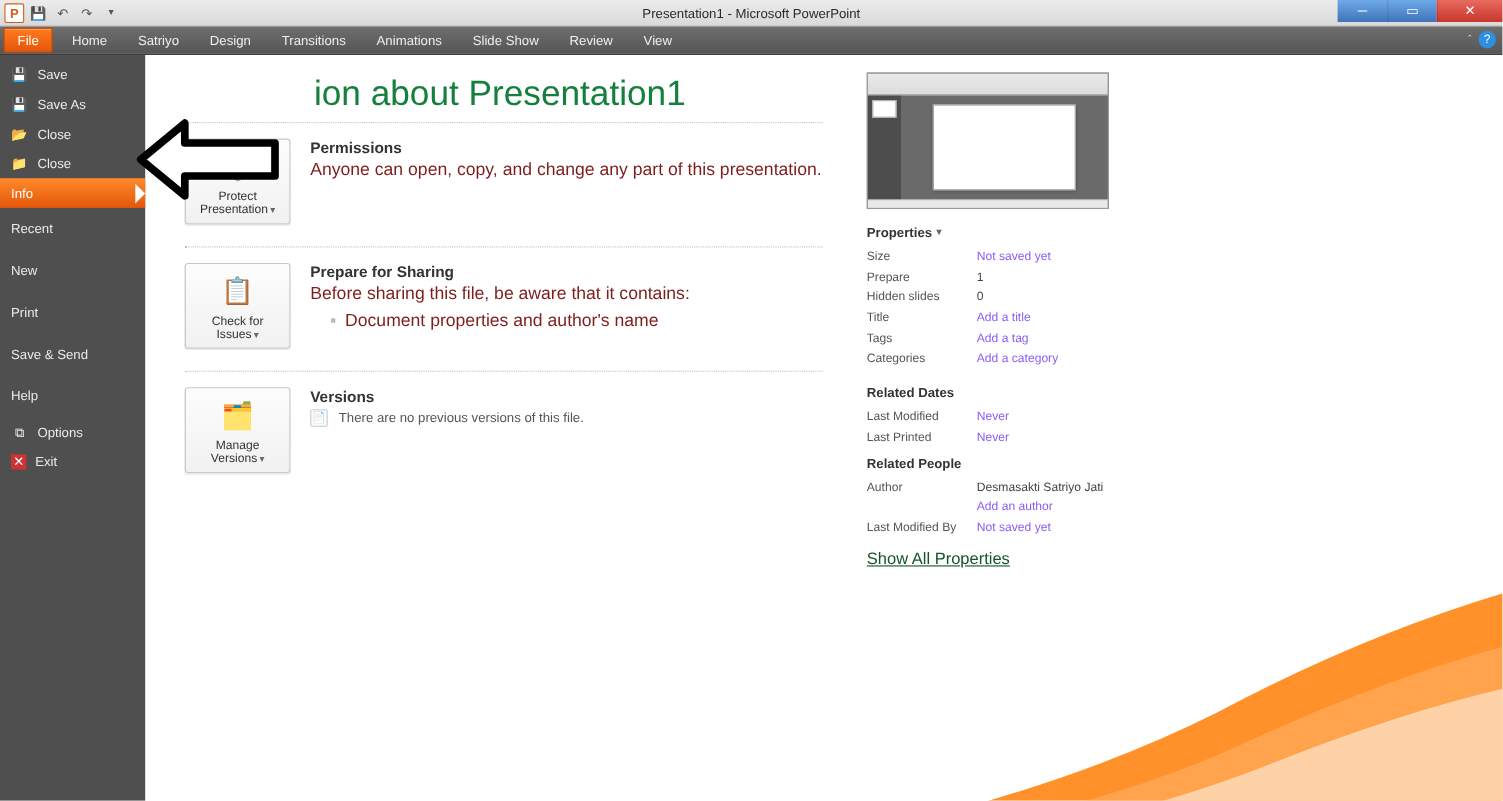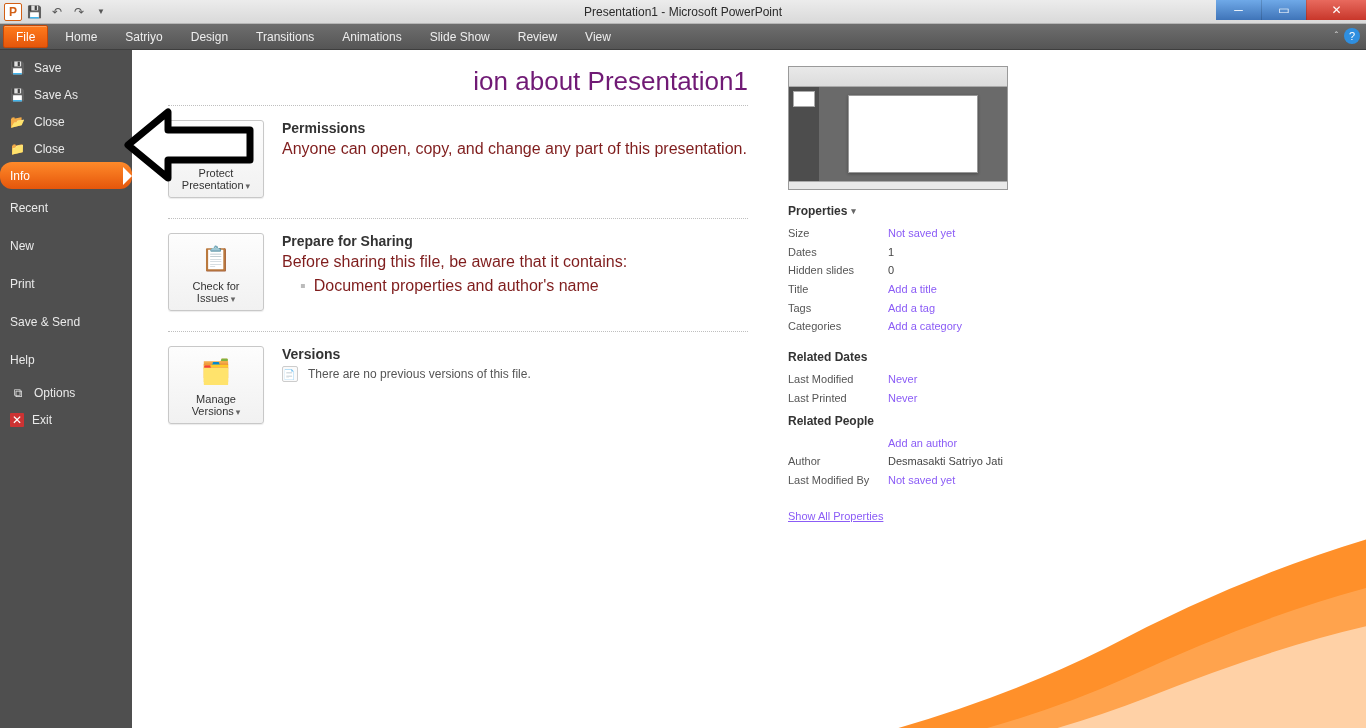--- a/index.html
+++ b/index.html
@@ -28,28 +28,28 @@
   
   .layout { display:flex; height:calc(728px - 24px - 26px); position:relative;}
   .swoosh { position:absolute; right:0; bottom:0; width:700px; height:250px; overflow:hidden; pointer-events:none;}
   .swoosh svg { position:absolute; right:-40px; bottom:-60px;}
 
   
   .sidebar { width:132px; background:#4f4f4f; color:#eaeaea; font-size:12px; display:flex; flex-direction:column; padding-top:4px;}
   .side-item { height:27px; display:flex; align-items:center; gap:8px; padding:0 10px; cursor:default;}
   .side-item.lg { height:38px;}
   .side-item .ico{ width:16px; height:16px; display:flex; align-items:center; justify-content:center; font-size:12px;}
-  .side-item.active { background:linear-gradient(#ff8a2a,#e5560b); color:#fff; position:relative;border-radius:12px;}
+  .side-item.active { background:linear-gradient(#ff8a2a,#e5560b); color:#fff; position:relative;}
   .side-item.active::after { content:""; position:absolute; right:-9px; top:50%; transform:translateY(-50%); border:9px solid transparent; border-left-color:#fff;}
 
   
   .content { flex:1; display:flex; padding:16px 24px 0 36px; color:#3b3b3b; position:relative; }
   .center-col { width:580px; }
   .right-col { margin-left:40px; width:250px; font-size:12px;}
-  h1.page-title { font-size:26px; font-weight:400; color:#701a75; margin-bottom:6px;text-align:right;}
+  h1.page-title { font-size:32px; font-weight:400; color:#15803d; margin-bottom:6px;}
   .dotted { border-bottom:1px dotted #bfbfbf; margin:8px 0 14px 0;}
 
   .section { display:flex; gap:18px; margin-bottom:8px;}
   .big-btn { width:96px; border:1px solid #c8c8c8; border-radius:3px; background:linear-gradient(#fdfdfd,#f1f1f1); padding:8px 4px 6px 4px; text-align:center; font-size:11px; color:#333; box-shadow:0 1px 1px rgba(0,0,0,.08);}
   .big-btn .bicon{ height:34px; display:flex; align-items:center; justify-content:center; font-size:24px; margin-bottom:4px;}
   .big-btn .caret{ font-size:9px; margin-left:2px; color:#666;}
   .section-body h3{ font-size:14px; font-weight:600; color:#333; margin-bottom:4px;}
   .section-body p, .section-body li{ font-size:16px; color:#7f1d1d;}
   .section-body ul{ list-style:none; padding-left:18px; margin-top:6px;}
   .section-body li::before{ content:"▪"; color:#bbb; margin-right:8px;}
@@ -65,21 +65,21 @@
   .thumb-slide-mini{ width:22px; height:16px; background:#fff; border:1px solid #aaa;}
   .thumb-main{ flex:1; display:flex; align-items:center; justify-content:center; padding:6px;}
   .thumb-slide-big{ width:130px; height:78px; background:#fff; border:1px solid #999; box-shadow:0 1px 3px rgba(0,0,0,.3);}
   .thumb-status{ height:8px; background:#e9e9e9; border-top:1px solid #aaa;}
 
   .prop-head{ font-size:12px; font-weight:600; color:#333; display:flex; align-items:center; gap:4px; margin-top:6px; margin-bottom:6px;}
   .kv{ display:flex; font-size:11px; line-height:1.7;}
   .kv .k{ width:100px; color:#555;}
   .kv .v{ color:#444;}
   .kv .placeholder{ color:#8b5cf6;}
-  .link{ color:#8b5cf6; text-decoration:underline; font-size:11px; margin-top:20px; display:inline-block;}
+  .link{ color:#14532d; text-decoration:underline; font-size:15px; margin-top:10px; display:inline-block;}
 
   
   .arrow-overlay{ position:absolute; left:120px; top:50px; pointer-events:none; z-index:50;}
 </style>
 </head>
 <body>
 
 <div class="titlebar">
   <div class="qat">
     <span class="ppt-badge">P</span>
@@ -222,21 +222,21 @@
 
       <div class="prop-head">
           <span>Properties</span>
           <span style="font-size:9px;color:#666;">▾</span>
         </div>
       <div class="kv">
           <span class="k">Size</span>
           <span class="v placeholder">Not saved yet</span>
         </div>
       <div class="kv">
-          <span class="k">Dates</span>
+          <span class="k">Prepare</span>
           <span class="v">1</span>
         </div>
       <div class="kv">
           <span class="k">Hidden slides</span>
           <span class="v">0</span>
         </div>
       <div class="kv">
           <span class="k">Title</span>
           <span class="v placeholder">Add a title</span>
         </div>
@@ -254,26 +254,26 @@
           <span class="k">Last Modified</span>
           <span class="v placeholder">Never</span>
         </div>
       <div class="kv">
           <span class="k">Last Printed</span>
           <span class="v placeholder">Never</span>
         </div>
 
       <div class="prop-head" style="">Related People</div>
       <div class="kv">
+          <span class="k">Author</span>
+          <span class="v">Desmasakti Satriyo Jati</span>
+        </div>
+      <div class="kv">
           <span class="k"></span>
           <span class="v placeholder">Add an author</span>
-        </div>
-      <div class="kv">
-          <span class="k">Author</span>
-          <span class="v">Desmasakti Satriyo Jati</span>
         </div>
       <div class="kv">
           <span class="k">Last Modified By</span>
           <span class="v placeholder">Not saved yet</span>
         </div>
 
       <a class="link">Show All Properties</a>
     </div>
 
     <div class="swoosh">

